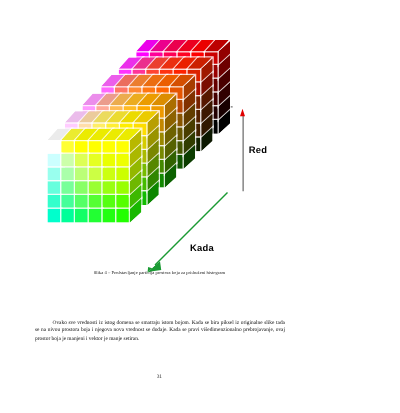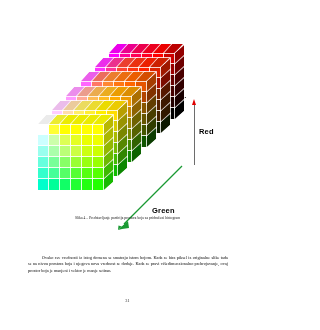--- a/index.html
+++ b/index.html
@@ -19,21 +19,21 @@
   .page {
     position: absolute;
     inset: 0;
     background: #ffffff;
   }
 
   
   .figure {
     position: absolute;
     left: 0;
-    top: 36px;
+    top: 24px;
     width: 255px;
     height: 175px;
   }
 
   .cube-stage {
     position: absolute;
     left: 38px;
     top: 10px;
     width: 180px;
     height: 165px;
@@ -577,21 +577,21 @@
     </div>
     <div class="axis-label label-red">Red</div>
 
     <div class="axis axis-green">
       <svg width="68" height="68" viewBox="0 0 68 68">
         <line x1="66" y1="2" x2="8" y2="60" stroke="#1a9a33" stroke-width="1.2"></line>
         <polygon points="2,66 11,58 9,63.5 2.5,61.5" fill="#1a9a33"></polygon>
         <polygon points="2,66 12,57 13,64 6,65" fill="#1a9a33"></polygon>
       </svg>
     </div>
-    <div class="axis-label label-green">Green</div>
+    <div class="axis-label label-green">Kada</div>
   </div>
 
   <div class="caption">Slika 4 – Predstavljanje particija prostora boja za pridruženi histogram</div>
 
   <div class="body-text">Ovako sve vrednosti iz istog domena se smatraju istom bojom. Kada se bira piksel iz originalne slike tada se na nivou prostora boja i njegova nova vrednost se dodaje. Kada se pravi višedimenzionalno prebrojavanje, ovaj prostor boja je manjeni i vektor je manje setiran.</div>
 
   <div class="page-number">31</div>
 
 </div>
 

